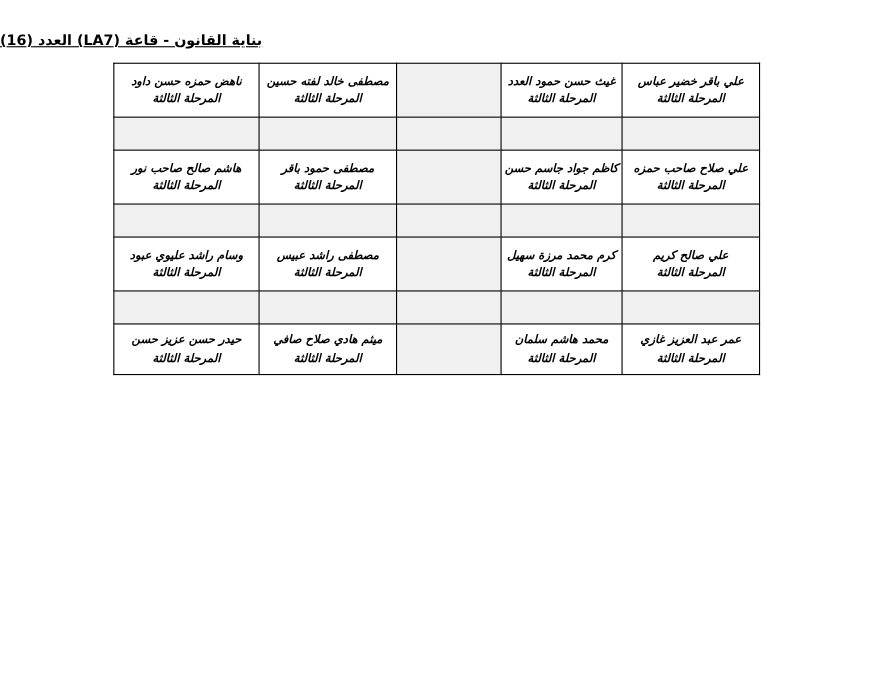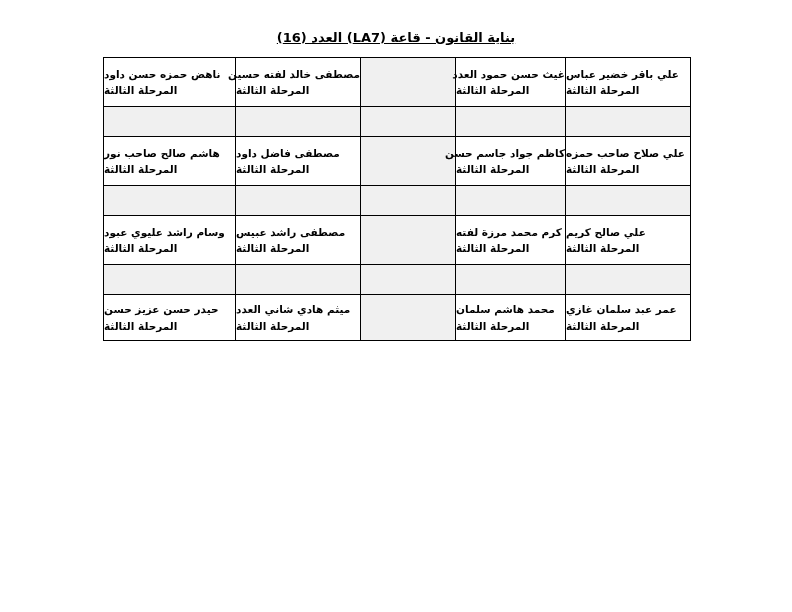--- a/index.html
+++ b/index.html
@@ -13,41 +13,42 @@
     height: 612px;
     background: #ffffff;
     overflow: hidden;
     font-family: "DejaVu Sans", sans-serif;
   }
   .doc-title {
     position: absolute;
     top: 30px;
     left: 0;
     width: 792px;
-    text-align: center;
+    text-align: left;
     direction: rtl;
     font-size: 13px;
     font-weight: bold;
     color: #000000;
     text-decoration: underline;
   }
   table.seating {
     position: absolute;
     top: 57px;
     left: 103px;
     width: 587px;
     border-collapse: collapse;
     direction: rtl;
     table-layout: fixed;
   }
   table.seating td {
     border: 1px solid #000000;
     padding: 0;
     vertical-align: middle;
-    text-align: left;
+    text-align: center;
+    font-style: italic;
   }
   tr.name-row td { height: 48px; }
   tr.spacer-row td { height: 29px; }
   tr.name-row.last td { height: 45px; }
   td.student-cell {
     background: #ffffff;
     font-size: 10.5px;
     font-weight: bold;
     color: #000000;
     line-height: 1.55;
@@ -110,21 +111,21 @@
         <td class="student-cell">
           <span class="student-name">علي صلاح صاحب حمزه</span>
           <span class="stage-label">المرحلة الثالثة</span>
         </td>
         <td class="student-cell">
           <span class="student-name">كاظم جواد جاسم حسن</span>
           <span class="stage-label">المرحلة الثالثة</span>
         </td>
         <td class="shaded-cell"></td>
         <td class="student-cell">
-          <span class="student-name">مصطفى فاضل داود</span>
+          <span class="student-name">مصطفى حمود باقر</span>
           <span class="stage-label">المرحلة الثالثة</span>
         </td>
         <td class="student-cell">
           <span class="student-name">هاشم صالح صاحب نور</span>
           <span class="stage-label">المرحلة الثالثة</span>
         </td>
       </tr>
 
       <tr class="spacer-row">
         <td class="shaded-cell"></td>
@@ -133,21 +134,21 @@
         <td class="shaded-cell"></td>
         <td class="shaded-cell"></td>
       </tr>
 
       <tr class="name-row">
         <td class="student-cell">
           <span class="student-name">علي صالح كريم</span>
           <span class="stage-label">المرحلة الثالثة</span>
         </td>
         <td class="student-cell">
-          <span class="student-name">كرم محمد مرزة لفته</span>
+          <span class="student-name">كرم محمد مرزة سهيل</span>
           <span class="stage-label">المرحلة الثالثة</span>
         </td>
         <td class="shaded-cell"></td>
         <td class="student-cell">
           <span class="student-name">مصطفى راشد عبيس</span>
           <span class="stage-label">المرحلة الثالثة</span>
         </td>
         <td class="student-cell">
           <span class="student-name">وسام راشد عليوي عبود</span>
           <span class="stage-label">المرحلة الثالثة</span>
@@ -157,30 +158,30 @@
       <tr class="spacer-row">
         <td class="shaded-cell"></td>
         <td class="shaded-cell"></td>
         <td class="shaded-cell"></td>
         <td class="shaded-cell"></td>
         <td class="shaded-cell"></td>
       </tr>
 
       <tr class="name-row last">
         <td class="student-cell">
-          <span class="student-name">عمر عبد سلمان غازي</span>
+          <span class="student-name">عمر عبد العزيز غازي</span>
           <span class="stage-label">المرحلة الثالثة</span>
         </td>
         <td class="student-cell">
           <span class="student-name">محمد هاشم سلمان</span>
           <span class="stage-label">المرحلة الثالثة</span>
         </td>
         <td class="shaded-cell"></td>
         <td class="student-cell">
-          <span class="student-name">ميثم هادي شاني العدد</span>
+          <span class="student-name">ميثم هادي صلاح صافي</span>
           <span class="stage-label">المرحلة الثالثة</span>
         </td>
         <td class="student-cell">
           <span class="student-name">حيدر حسن عزيز حسن</span>
           <span class="stage-label">المرحلة الثالثة</span>
         </td>
       </tr>
 
     </tbody>
   </table>

